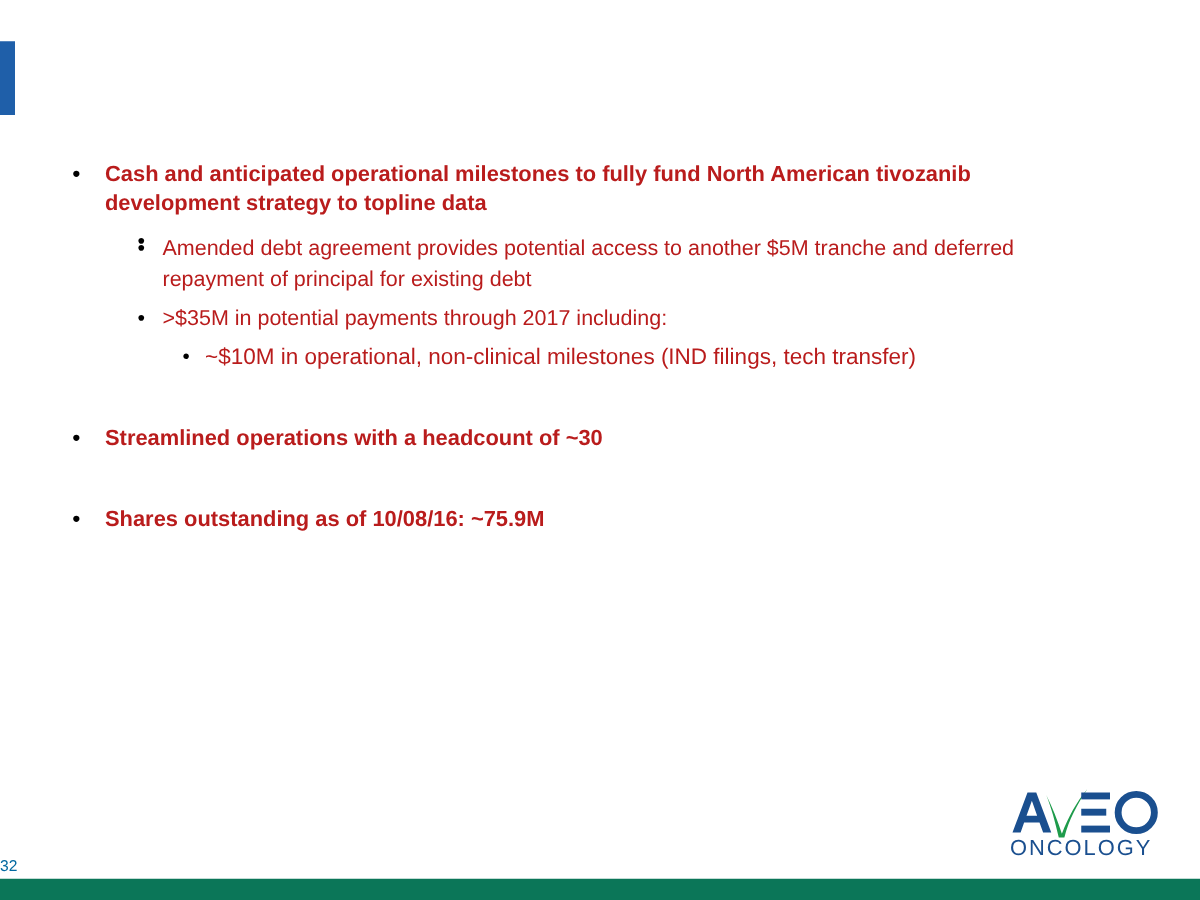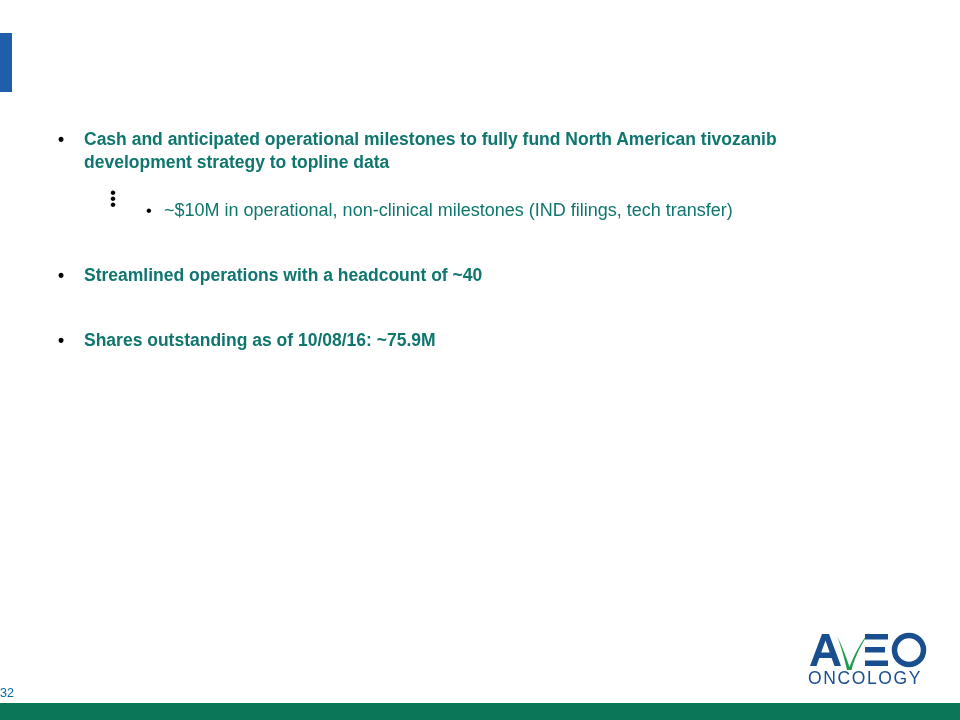--- a/index.html
+++ b/index.html
@@ -58,21 +58,21 @@
   }
   .bullet-row .bullet-mark {
     position: absolute;
     top: 0;
     font-family: "Liberation Sans", sans-serif;
     color: #000000;
     line-height: inherit;
   }
   .bullet-row .bullet-text {
     display: block;
-    color: #0f766e;
+    color: #b91c1c;
   }
 
   
   .lvl1 {
     margin-left: 0;
     padding-left: 0;
   }
   .lvl1 .bullet-text {
     margin-left: 84px;
     margin-right: 120px;
@@ -164,40 +164,42 @@
     <div class="gap-sm"></div>
 
     <div class="bullet-row lvl2">
       <span class="bullet-mark">•</span>
     </div>
 
     <div class="gap-sm"></div>
 
     <div class="bullet-row lvl2">
       <span class="bullet-mark">•</span>
+      <span class="bullet-text">Amended debt agreement provides potential access to another $5M tranche and deferred repayment of principal for existing debt</span>
     </div>
 
     <div class="gap-sm"></div>
 
     <div class="bullet-row lvl2">
       <span class="bullet-mark">•</span>
+      <span class="bullet-text">&gt;$35M in potential payments through 2017 including:</span>
     </div>
 
     <div class="gap-sm"></div>
 
     <div class="bullet-row lvl3">
       <span class="bullet-mark">•</span>
       <span class="bullet-text">~$10M in operational, non-clinical milestones (IND filings, tech transfer)</span>
     </div>
 
     <div class="gap-lg"></div>
 
     <div class="bullet-row lvl1">
       <span class="bullet-mark">•</span>
-      <span class="bullet-text">Streamlined operations with a headcount of ~40</span>
+      <span class="bullet-text">Streamlined operations with a headcount of ~30</span>
     </div>
 
     <div class="gap-lg"></div>
 
     <div class="bullet-row lvl1">
       <span class="bullet-mark">•</span>
       <span class="bullet-text">Shares outstanding as of 10/08/16: ~75.9M</span>
     </div>
 
   </div>

